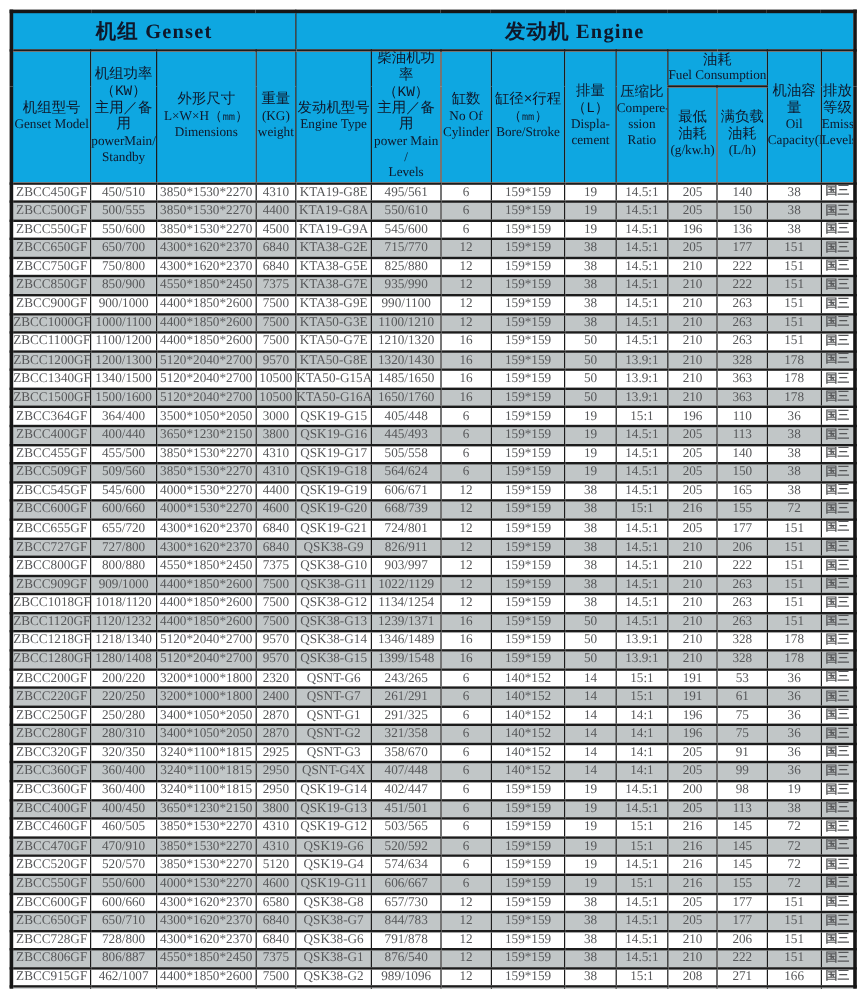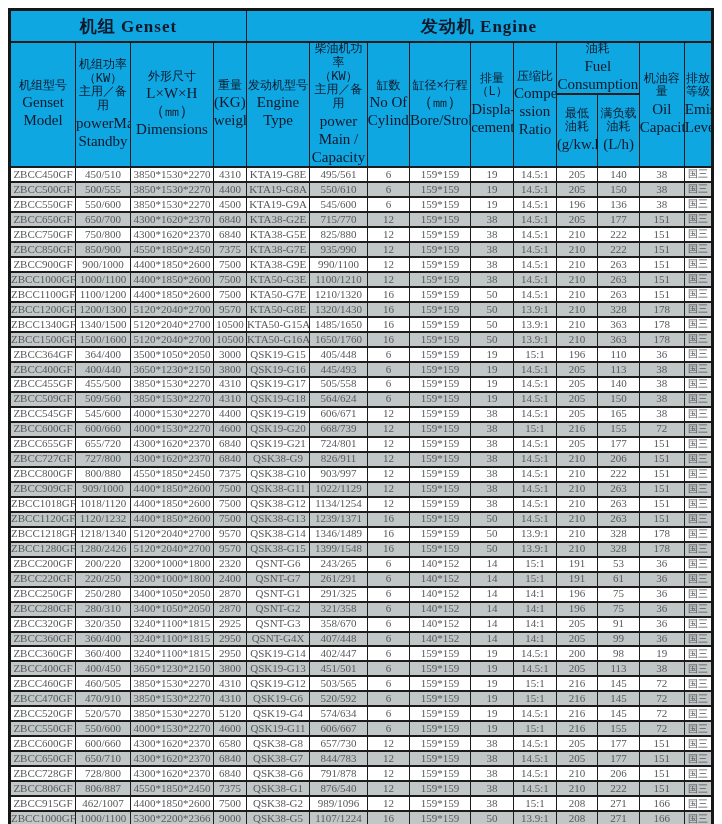--- a/index.html
+++ b/index.html
@@ -4,24 +4,24 @@
 <style>
   html,body{margin:0;padding:0;background:#ffffff;}
   body{width:722px;height:824px;overflow:hidden;font-family:"Liberation Serif",serif;}
   .sheet{box-sizing:border-box;width:722px;height:824px;padding:8px 8px 6px 8px;}
   table{width:706px;height:810px;border-collapse:collapse;table-layout:fixed;border:3px solid #161616;}
   th,td{border:1px solid #1c1c1c;border-top-width:2px;border-bottom-width:2px;overflow:hidden;}
   thead th{background:#0ea7e1;color:#0f172a;font-weight:normal;text-align:center;vertical-align:middle;padding:0;margin-top:23px;}
   tr.group-row th{height:30px;font-size:17px;font-weight:bold;letter-spacing:1px;}
   tr.colhead-row th{height:28px;}
   .zh{display:block;font-size:12px;line-height:1.15;white-space:pre-line;font-family:Liberation Mono, monospace;}
-  .en{display:block;font-size:15px;line-height:1.2;white-space:pre-line;}
+  .en{display:block;font-size:11px;line-height:1.2;white-space:pre-line;}
   tbody td{padding:0;text-align:center;vertical-align:middle;font-size:11px;line-height:1.05;color:#57585a;background:#ffffff;white-space:nowrap;}
   tbody tr:nth-child(even) td{background:#c1c6c7;}
-  tbody td.emission{font-size:10px;}
+  tbody td.emission{font-size:10px;font-weight:bold;}
   col.c1{width:9.4%}col.c2{width:7.8%}col.c3{width:11.8%}col.c4{width:4.7%}
   col.c5{width:9.0%}col.c6{width:8.2%}col.c7{width:6.0%}col.c8{width:8.7%}
   col.c9{width:6.1%}col.c10{width:6.1%}col.c11{width:5.9%}col.c12{width:5.9%}
   col.c13{width:6.4%}col.c14{width:4.0%}
 </style>
 </head>
 <body>
 
 <div class="sheet">
   <table>
@@ -70,21 +70,21 @@
           </th>
         <th rowspan="2">
             <span class="zh">发动机型号</span>
             <span class="en">Engine Type</span>
           </th>
         <th rowspan="2">
             <span class="zh">柴油机功率
 （KW）
 主用／备用</span>
             <span class="en">power Main /
-Capacity</span>
+Levels</span>
           </th>
         <th rowspan="2">
             <span class="zh">缸数</span>
             <span class="en">No Of
 Cylinder</span>
           </th>
         <th rowspan="2">
             <span class="zh">缸径×行程</span>
             <span class="en">（㎜）
 Bore/Stroke</span>
@@ -524,21 +524,21 @@
           <td>159*159</td>
           <td>50</td>
           <td>13.9:1</td>
           <td>210</td>
           <td>328</td>
           <td>178</td>
           <td class="emission">国三</td>
         </tr>
         <tr>
           <td>ZBCC1280GF</td>
-          <td>1280/2426</td>
+          <td>1280/1408</td>
           <td>5120*2040*2700</td>
           <td>9570</td>
           <td>QSK38-G15</td>
           <td>1399/1548</td>
           <td>16</td>
           <td>159*159</td>
           <td>50</td>
           <td>13.9:1</td>
           <td>210</td>
           <td>328</td>

